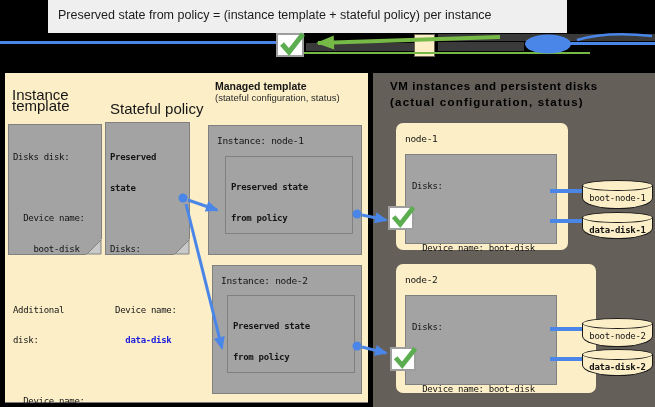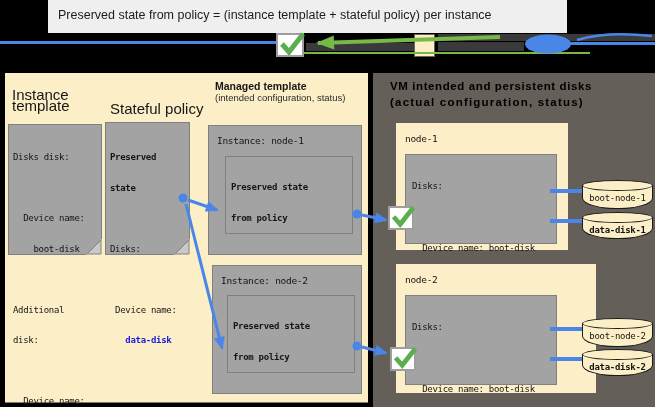--- a/index.html
+++ b/index.html
@@ -31,21 +31,21 @@
   
   .whitebox{background:#a3a3a3;border:1.5px solid #808080;}
   .mono{font-family:"DejaVu Sans Mono",monospace;font-size:9px;letter-spacing:-0.3px;color:#141414;white-space:pre;}
   .mono-line{display:block;line-height:10.5px;}
   .lh11{line-height:11px;}
   .lh112{line-height:11.2px;}
   .mtitle{font-family:"DejaVu Sans Mono",monospace;font-size:9.5px;letter-spacing:-0.3px;color:#141414;white-space:pre;}
   .b{font-weight:bold;}
   .blue-val{color:#2020dd;font-weight:bold;}
 
-  .node-cream{background:#fcefc8;}
+  .node-cream{background:#fcefc8;border-radius:7px;}
 
   
   .checkbox{background:#fff;border:2px solid #9e9e9e;z-index:11;}
   .checkbox svg{position:absolute;left:-2px;top:-9px;overflow:visible;}
 
   
   .cylinder{z-index:6;}
   .cyl-top{position:absolute;left:0;right:0;top:0;height:11px;background:#fcefc8;border:1.6px solid #1a1a1a;border-radius:50%;box-sizing:border-box;}
   .cyl-body{position:absolute;left:0;right:0;top:5px;bottom:0;background:#fcefc8;border:1.6px solid #1a1a1a;border-top:none;border-radius:0 0 34px 34px / 0 0 11px 11px;box-sizing:border-box;}
   .cyl-label{position:absolute;left:0;right:0;top:13px;text-align:center;font-family:"DejaVu Sans Mono",monospace;font-size:9px;letter-spacing:-0.3px;color:#141414;}
@@ -116,21 +116,21 @@
     <span class="mono-line blue-val">   data-disk</span>
   </div>
   <svg class="fold" width="16" height="16">
     <path d="M16,0 L16,16 L0,16 Z" fill="#fcefc8"></path>
     <path d="M1,15 L15,1 L15,15 Z" fill="#c9c9c9" stroke="#808080" stroke-width="1"></path>
   </svg>
 </div>
 
 <div class="abs" style="left:215px;top:80px;">
   <div class="mid-h1">Managed template</div>
-  <div class="mid-h2">(intended configuration, status)</div>
+  <div class="mid-h2">(stateful configuration, status)</div>
 </div>
 
 <div class="abs whitebox" style="left:208px;top:125px;width:152px;height:128px;z-index:2;">
   <div class="abs mtitle" style="left:8px;top:9px;">Instance: node-1</div>
   <div class="abs whitebox" style="left:16px;top:30px;width:126px;height:76px;">
     <div class="abs mono" style="left:5px;top:5px;">
       <span class="mono-line lh11 b">Preserved state</span>
       <span class="mono-line lh11 b">from policy</span>
       <span class="mono-line lh11">&nbsp;</span>
       <span class="mono-line lh11">Disks:</span>
@@ -148,21 +148,21 @@
       <span class="mono-line lh11 b">from policy</span>
       <span class="mono-line lh11">&nbsp;</span>
       
       
       
     </div>
   </div>
 </div>
 
 <div class="abs vm-panel">
-  <div class="abs vm-heading" style="left:17px;top:7px;">VM intended and persistent disks</div>
+  <div class="abs vm-heading" style="left:17px;top:7px;">VM instances and persistent disks</div>
   <div class="abs vm-heading" style="left:17px;top:23px;letter-spacing:1.2px;">(actual configuration, status)</div>
 </div>
 
 <div class="abs node-cream" style="left:396px;top:123px;width:172px;height:127px;z-index:2;">
   <div class="abs mtitle" style="left:9px;top:10px;">node-1</div>
   <div class="abs whitebox" style="left:9px;top:31px;width:150px;height:88px;">
     <div class="abs mono" style="left:6px;top:6px;">
       <span class="mono-line lh112">Disks:</span>
       <span class="mono-line lh112">&nbsp;</span>
       <span class="mono-line lh112"><span>  Device name: </span><span>boot-disk</span></span>

